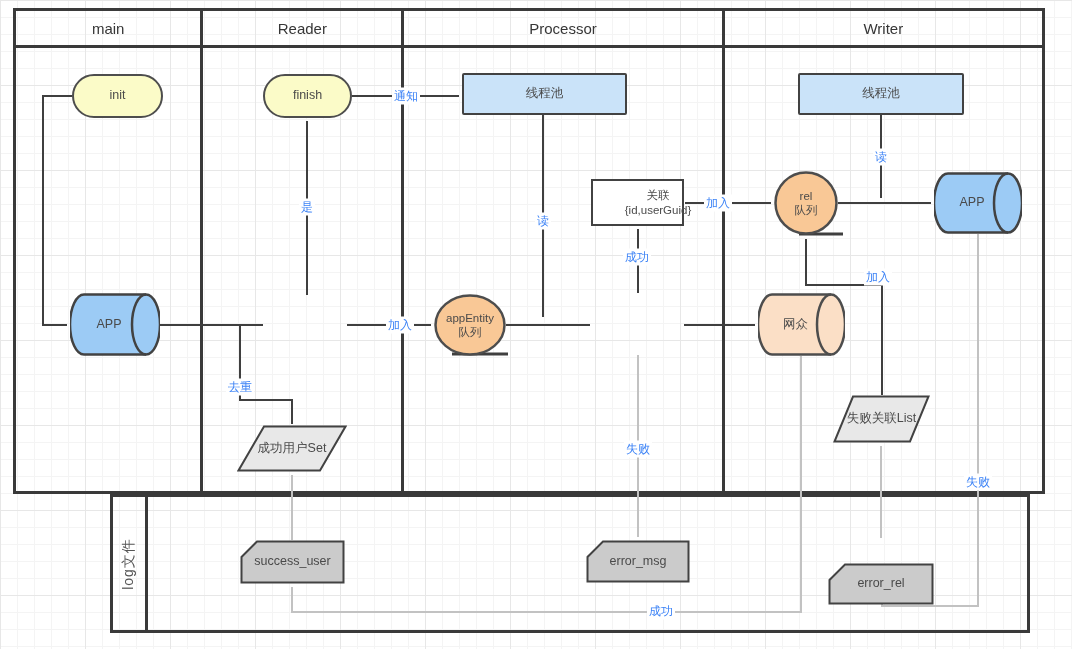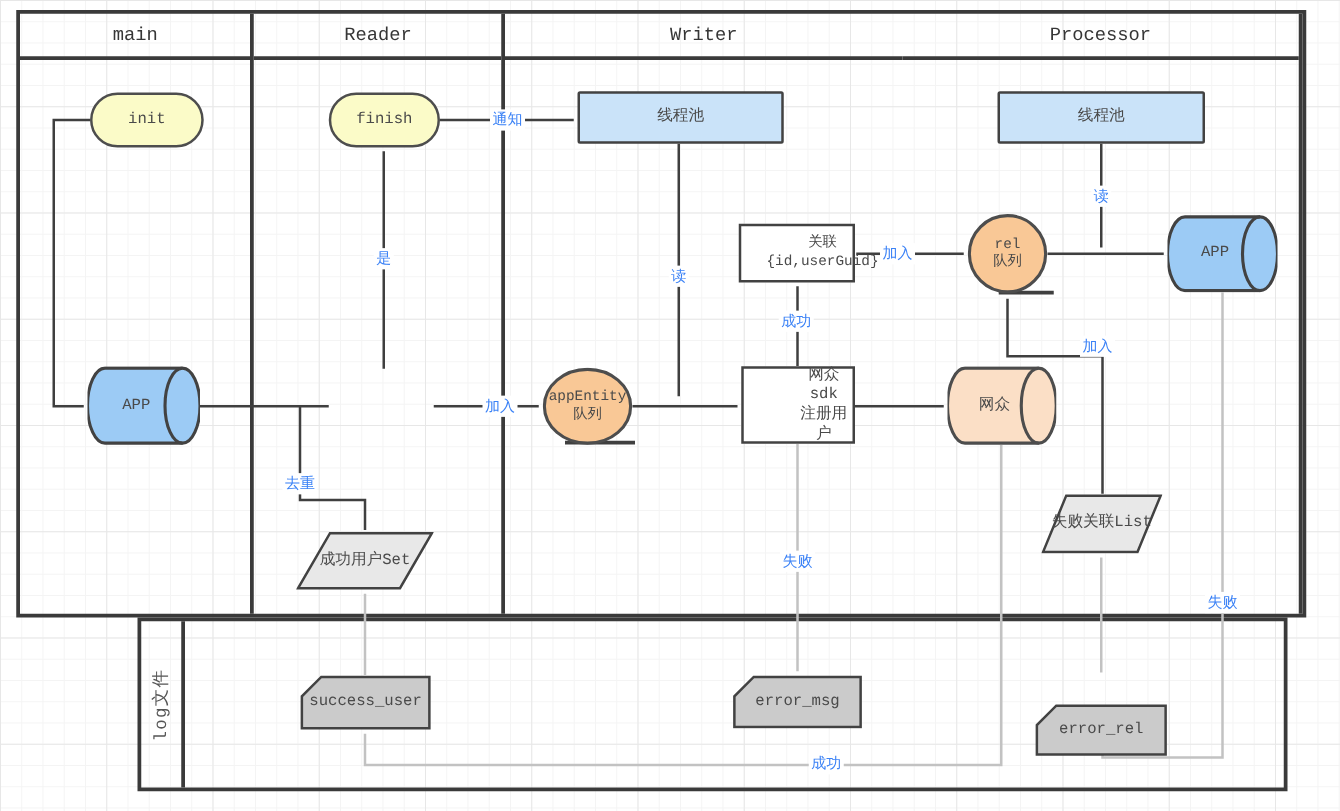--- a/index.html
+++ b/index.html
@@ -5,21 +5,21 @@
   html,body{margin:0;padding:0;}
   .canvas{
     position:relative;width:1072px;height:649px;overflow:hidden;
     background-color:#ffffff;
     background-image:
       linear-gradient(#e7e7e7 1px, transparent 1px),
       linear-gradient(90deg,#e7e7e7 1px, transparent 1px),
       linear-gradient(#f4f4f4 1px, transparent 1px),
       linear-gradient(90deg,#f4f4f4 1px, transparent 1px);
     background-size:85px 85px,85px 85px,17px 17px,17px 17px;
-    font-family:Liberation Mono, monospace;
+    font-family:Liberation Sans, sans-serif;
     color:#4a4a4a;
   }
   
   .pool{position:absolute;left:13px;top:8px;width:1032px;height:486px;
     border:3px solid #3a3a3a;box-sizing:border-box;display:flex;z-index:1;}
   .lane{box-sizing:border-box;height:100%;}
   .lane.b{border-right:3px solid #3a3a3a;}
   .lane-title{box-sizing:border-box;height:37px;border-bottom:3px solid #3a3a3a;
     display:flex;align-items:center;justify-content:center;
     font-size:15px;color:#363636;}
@@ -54,25 +54,25 @@
 
 <div class="canvas">
 
   <div class="pool">
     <div class="lane b" style="width:193px">
       <div class="lane-title">main</div>
     </div>
     <div class="lane b" style="width:207px">
       <div class="lane-title">Reader</div>
     </div>
+    <div class="lane b" style="width:330px">
+      <div class="lane-title">Processor</div>
+    </div>
     <div class="lane" style="width:327px">
       <div class="lane-title">Writer</div>
-    </div>
-    <div class="lane b" style="width:330px">
-      <div class="lane-title">Processor</div>
     </div>
   </div>
 
   <div class="logpool">
     <div class="log-title">
       <span>log文件</span>
     </div>
   </div>
 
   <svg class="edges">
@@ -141,24 +141,20 @@
     </svg>
     <span class="lbl">appEntity</span>
     <span class="lbl">队列</span>
   </div>
 
   <div class="node whitebox sm" style="left:591px;top:179px;width:93px;height:47px">
     <span class="lbl">关联</span>
     <span class="lbl">{id,userGuid}</span>
   </div>
 
-  <div class="node whitebox" style="left:593px;top:293px;width:91px;height:62px">
-    <span class="lbl">网众sdk</span>
-    <span class="lbl">注册用户</span>
-  </div>
 
   <div class="node bluebox" style="left:798px;top:73px;width:166px;height:42px">
     <span class="lbl">线程池</span>
   </div>
 
   <div class="node sm" style="left:774px;top:171px;width:64px;height:64px">
     <svg class="shape" viewBox="0 0 64 64">
       <ellipse cx="32" cy="32" rx="30.5" ry="30.5" fill="#f9c896" stroke="#4d4d4d" stroke-width="2.5"></ellipse>
     </svg>
     <span class="lbl">rel</span>

